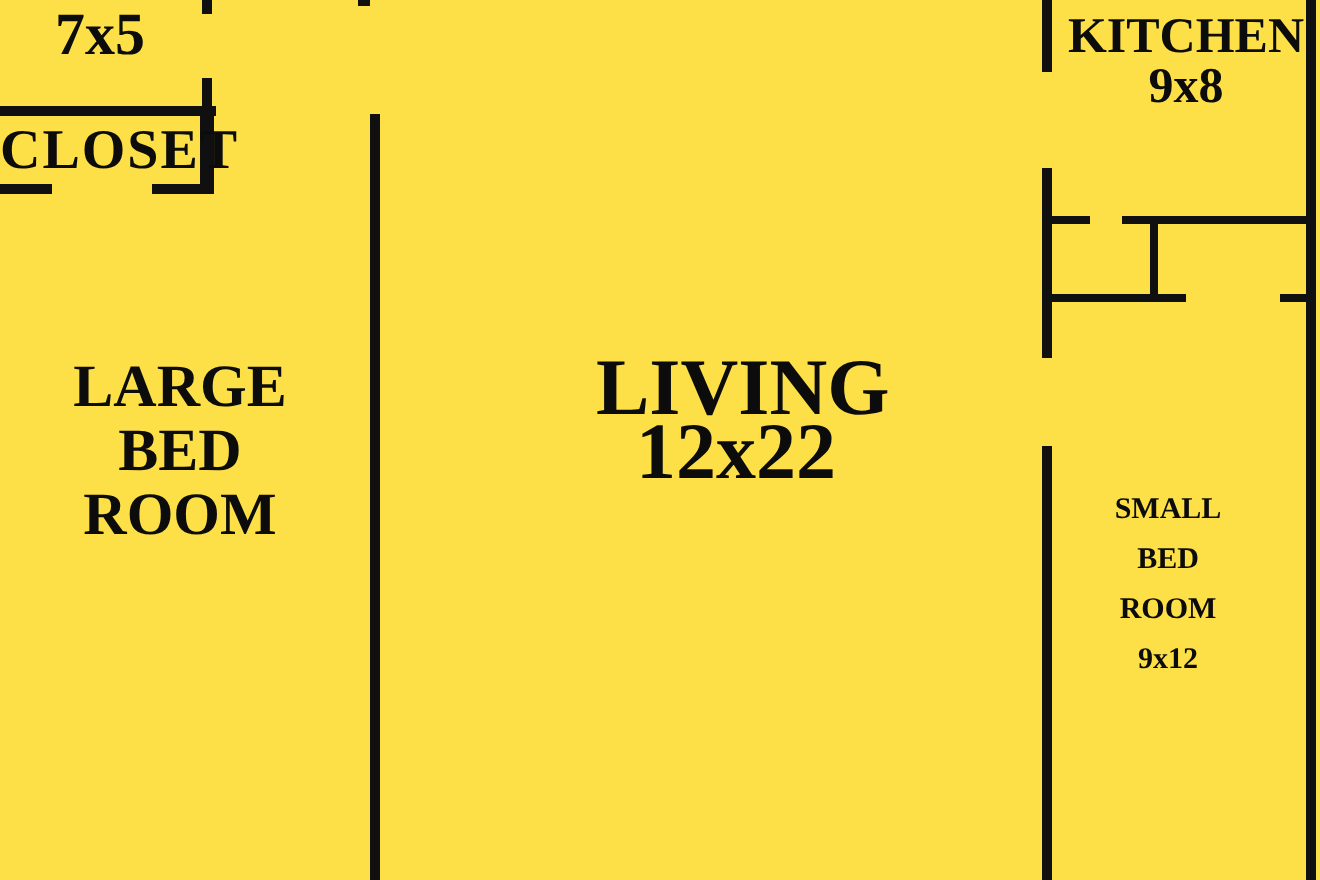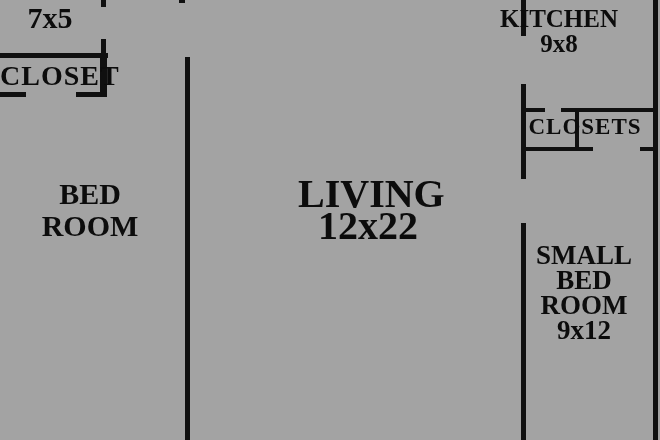--- a/index.html
+++ b/index.html
@@ -3,21 +3,21 @@
 <meta charset="utf-8">
 <style>
   html,body{margin:0;padding:0;}
   body{
     font-family:"Liberation Serif","DejaVu Serif",serif;
     background:#e9e9e9;
   }
   #floorplan{
     position:relative;
     width:660px;height:440px;
-    background:#a3a3a3;
+    background:#fde047;
     overflow:hidden;
   }
   .wall{
     position:absolute;
     background:#101010;
   }
   .room-label{
     position:absolute;
     color:#0c0c0c;
     font-weight:bold;
@@ -25,23 +25,23 @@
     white-space:nowrap;
     z-index:5;
   }
   .room-label div{margin:0;}
 
   
   #lbl-bathroom{left:0px;top:2px;width:100px;font-size:30px;line-height:32px;}
   #lbl-closet{left:0px;top:64px;width:102px;font-size:28px;line-height:24px;letter-spacing:1px;}
   #lbl-large-bedroom{left:20px;top:178px;width:140px;font-size:30px;line-height:32px;}
   #lbl-living{left:298px;top:178px;width:140px;font-size:40px;line-height:32px;}
-  #lbl-kitchen{left:499px;top:6px;width:120px;font-size:25px;line-height:25px;}
+  #lbl-kitchen{left:533px;top:6px;width:120px;font-size:25px;line-height:25px;}
   #lbl-closets{left:525px;top:114px;width:120px;font-size:23px;line-height:26px;letter-spacing:1px;}
-  #lbl-small-bedroom{left:524px;top:243px;width:120px;font-size:27px;line-height:25px;}
+  #lbl-small-bedroom{left:524px;top:243px;width:120px;font-size:15px;line-height:25px;}
 
   
   #w-bath-right-top{left:101px;top:0;width:5px;height:7px;}
   #w-bath-right-bottom{left:101px;top:39px;width:5px;height:16px;}
   #w-closet-top{left:0;top:53px;width:108px;height:5px;}
   #w-closet-right{left:100px;top:53px;width:7px;height:44px;}
   #w-closet-bottom-left{left:0;top:92px;width:26px;height:5px;}
   #w-closet-bottom-right{left:76px;top:92px;width:31px;height:5px;}
   #w-top-tick{left:179px;top:0;width:6px;height:3px;}
   #w-central{left:185px;top:57px;width:5px;height:383px;}
@@ -80,37 +80,35 @@
 
   <div class="room-label" id="lbl-bathroom">
     <div>7x5</div>
   </div>
 
   <div class="room-label" id="lbl-closet">
     <div>CLOSET</div>
   </div>
 
   <div class="room-label" id="lbl-large-bedroom">
+    <div>LARGE</div>
     <div>BED</div>
     <div>ROOM</div>
   </div>
 
   <div class="room-label" id="lbl-living">
     <div>LIVING</div>
     <div>12x22</div>
   </div>
 
   <div class="room-label" id="lbl-kitchen">
     <div>KITCHEN</div>
     <div>9x8</div>
   </div>
 
-  <div class="room-label" id="lbl-closets">
-    <div>CLOSETS</div>
-  </div>
 
   <div class="room-label" id="lbl-small-bedroom">
     <div>SMALL</div>
     <div>BED</div>
     <div>ROOM</div>
     <div>9x12</div>
   </div>
 
 </div>
 

